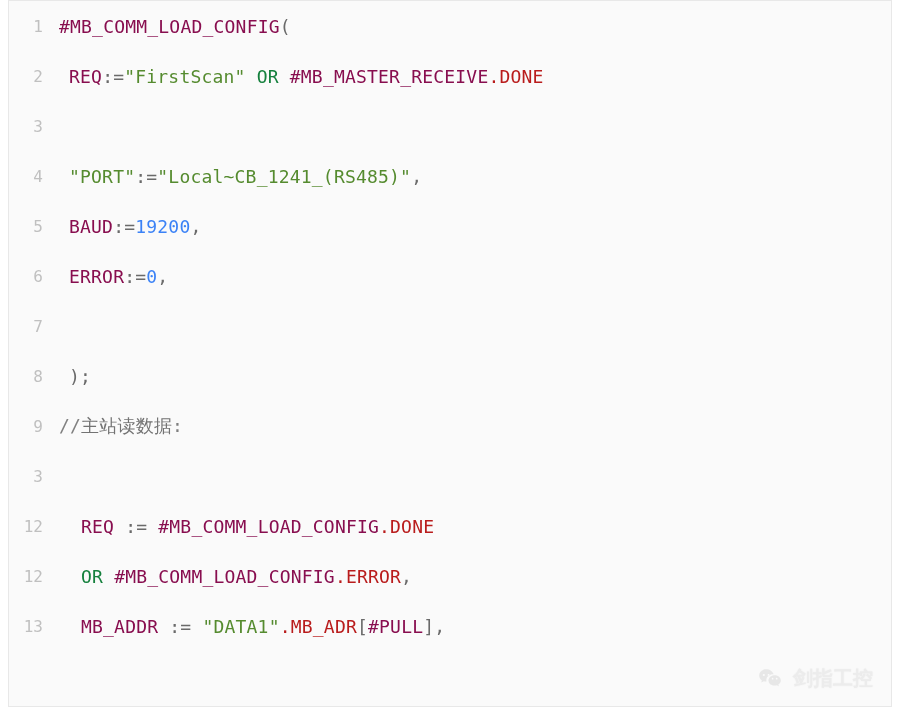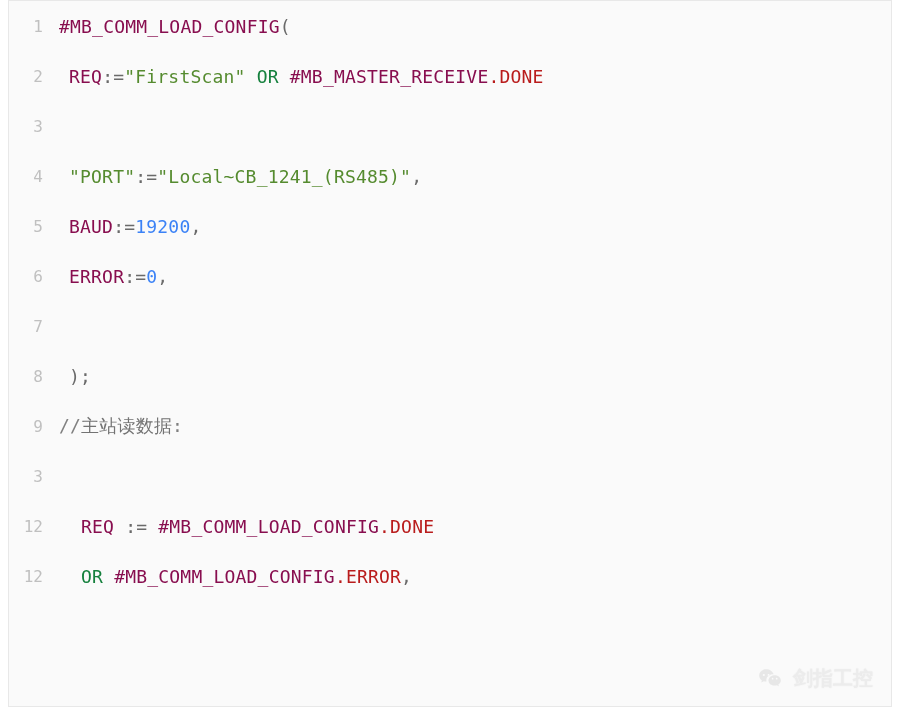--- a/index.html
+++ b/index.html
@@ -121,20 +121,24 @@
       <div class="gutter">3</div>
     </div>
     <div class="line">
       <div class="gutter">12</div>
       <div class="code ind2"><span class="t-key">REQ</span><span> </span><span class="t-op">:=</span><span> </span><span class="t-macro">#MB_COMM_LOAD_CONFIG</span><span class="t-member">.DONE</span></div>
     </div>
     <div class="line">
       <div class="gutter">12</div>
       <div class="code ind2"><span class="t-kw">OR</span><span> </span><span class="t-macro">#MB_COMM_LOAD_CONFIG</span><span class="t-member">.ERROR</span><span class="t-punct">,</span></div>
     </div>
+    <div class="line">
+      <div class="gutter">13</div>
+      <div class="code ind2"><span class="t-key">MB_ADDR</span><span> </span><span class="t-op">:=</span><span> </span><span class="t-string">"DATA1"</span><span class="t-member">.MB_ADR</span><span class="t-punct">[</span><span class="t-macro">#PULL</span><span class="t-punct">]</span><span class="t-punct">,</span></div>
+    </div>
     <div class="watermark">
     <svg class="wm-icon" viewBox="0 0 24 24">
       <path d="M8.5 3C4.9 3 2 5.6 2 8.8c0 1.8 1 3.4 2.5 4.5l-.6 2 2.3-1.2c.7.2 1.5.3 2.3.3h.3c-.1-.4-.2-.9-.2-1.3 0-3 2.9-5.4 6.4-5.4h.3C14.5 4.9 11.8 3 8.5 3zM6.3 7.4c.5 0 .9.4.9.9s-.4.9-.9.9-.9-.4-.9-.9.4-.9.9-.9zm4.4 0c.5 0 .9.4.9.9s-.4.9-.9.9-.9-.4-.9-.9.4-.9.9-.9z"></path>
       <path d="M22 13.3c0-2.7-2.6-4.8-5.7-4.8s-5.7 2.2-5.7 4.8 2.6 4.8 5.7 4.8c.7 0 1.3-.1 1.9-.3l2 1-.5-1.7c1.4-.9 2.3-2.3 2.3-3.8zm-7.6-.8c-.4 0-.8-.3-.8-.8s.3-.8.8-.8.8.3.8.8-.4.8-.8.8zm3.8 0c-.4 0-.8-.3-.8-.8s.3-.8.8-.8.8.3.8.8-.4.8-.8.8z"></path>
     </svg>
     <span>剑指工控</span>
   </div>
 </div>
 
 </body></html>

